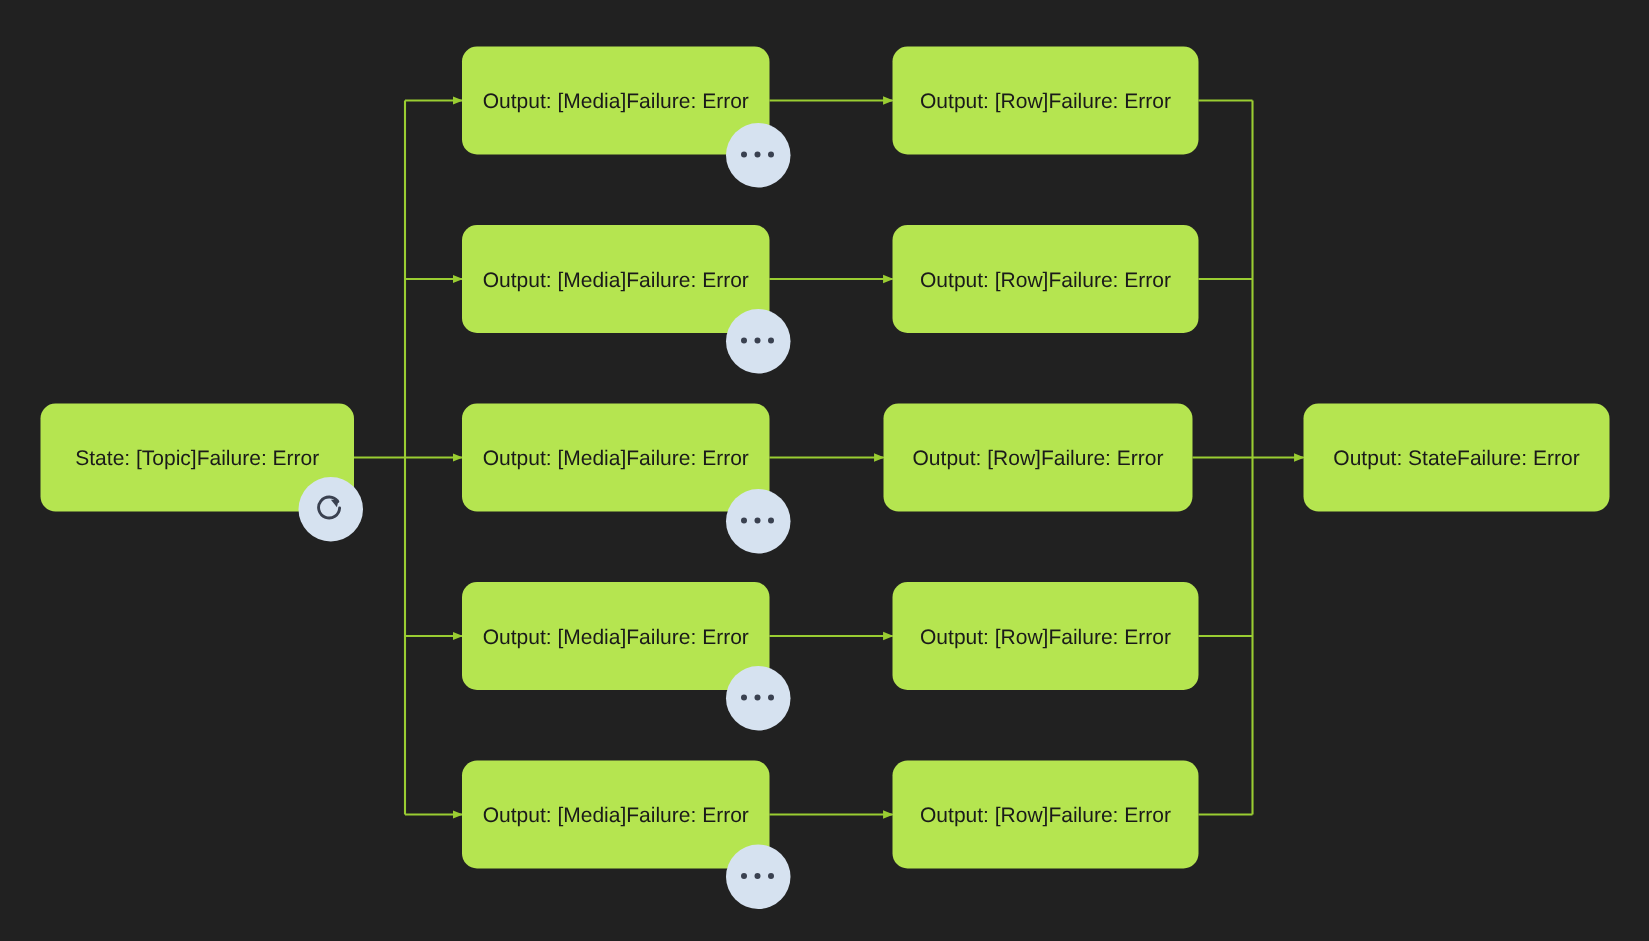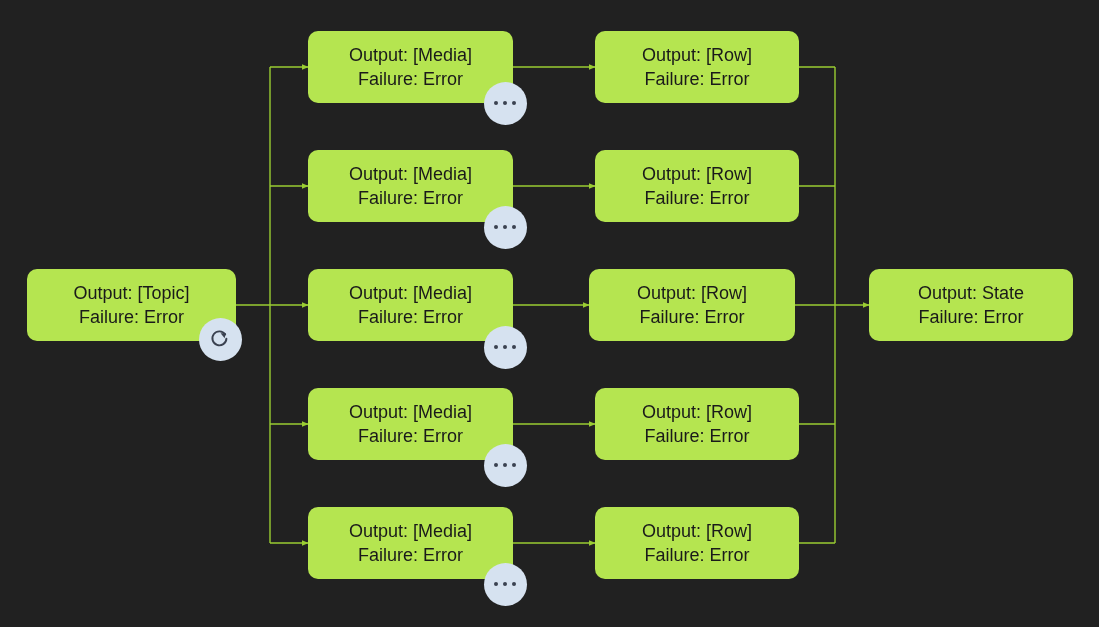--- a/index.html
+++ b/index.html
@@ -22,25 +22,25 @@
     width: 1099px;
     height: 627px;
     pointer-events: none;
   }
   .node {
     position: absolute;
     box-sizing: border-box;
     background: #b5e550;
     border-radius: 10px;
     display: flex;
-    flex-direction: column;
+    flex-direction: row;
     align-items: center;
     justify-content: center;
     color: #1a1a1a;
-    font-size: 18px;
+    font-size: 14px;
     line-height: 1.35;
     text-align: center;
     white-space: nowrap;
   }
   .node .line1, .node .line2 {
     display: block;
   }
   .badge {
     position: absolute;
     box-sizing: border-box;
@@ -90,21 +90,21 @@
       <path d="M 799 67 H 835" fill="none" stroke="#9acd32" stroke-width="1.4"></path>
       <path d="M 799 186 H 835" fill="none" stroke="#9acd32" stroke-width="1.4"></path>
       <path d="M 795 305 H 835" fill="none" stroke="#9acd32" stroke-width="1.4"></path>
       <path d="M 799 424 H 835" fill="none" stroke="#9acd32" stroke-width="1.4"></path>
       <path d="M 799 543 H 835" fill="none" stroke="#9acd32" stroke-width="1.4"></path>
       <path d="M 835 67 V 543" fill="none" stroke="#9acd32" stroke-width="1.4"></path>
       <path d="M 835 305 H 869" fill="none" stroke="#9acd32" stroke-width="1.4" marker-end="url(#arrow)"></path>
     </svg>
   <div id="nodes">
       <div class="node" style="left: 27px; top: 269px; width: 209px; height: 72px;">
-        <span class="line1">Output: [Topic]</span>
+        <span class="line1">State: [Topic]</span>
         <span class="line2">Failure: Error</span>
       </div>
       <div class="badge" style="left: 198.5px; top: 317.5px;">
         <svg width="24" height="24" viewBox="0 0 24 24">
           <path d="M17.2 7.4 A7 7 0 1 0 18.4 11.6" fill="none" stroke="#3a4150" stroke-width="1.9" stroke-linecap="round"></path>
           <path d="M12.6 6.2 L17.8 6.2 L16.6 11.2 Z" fill="#3a4150"></path>
         </svg>
       </div>
       <div class="node" style="left: 308px; top: 31px; width: 205px; height: 72px;">
         <span class="line1">Output: [Media]</span>

